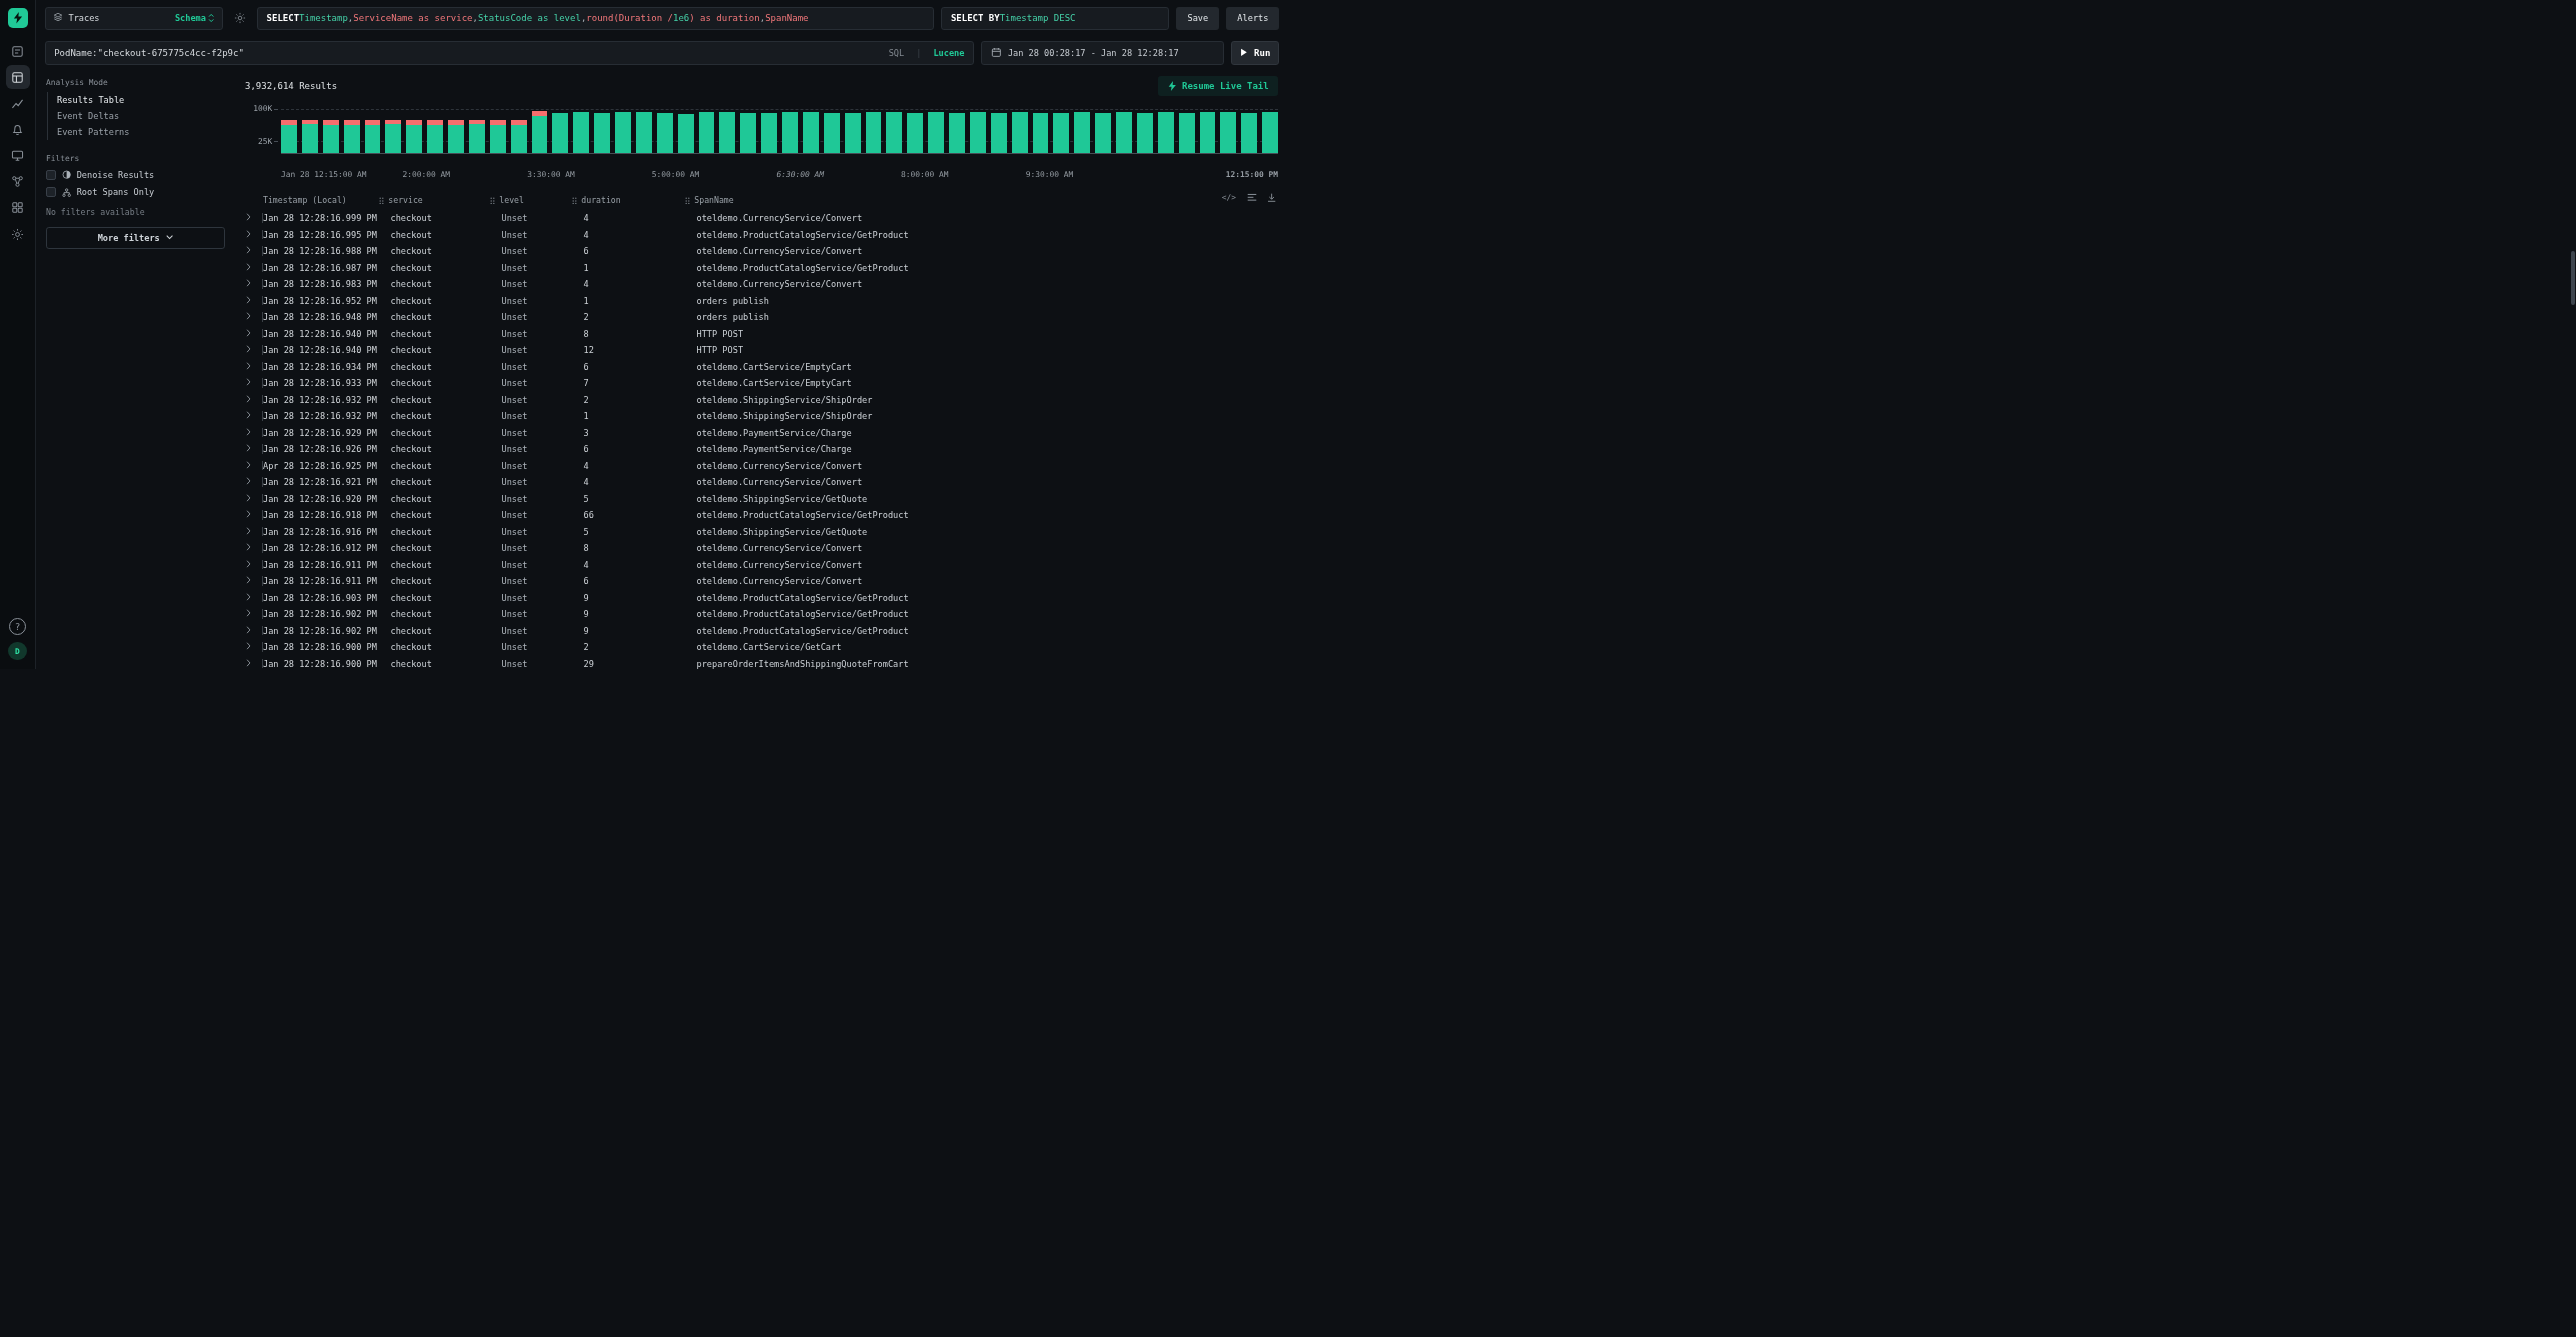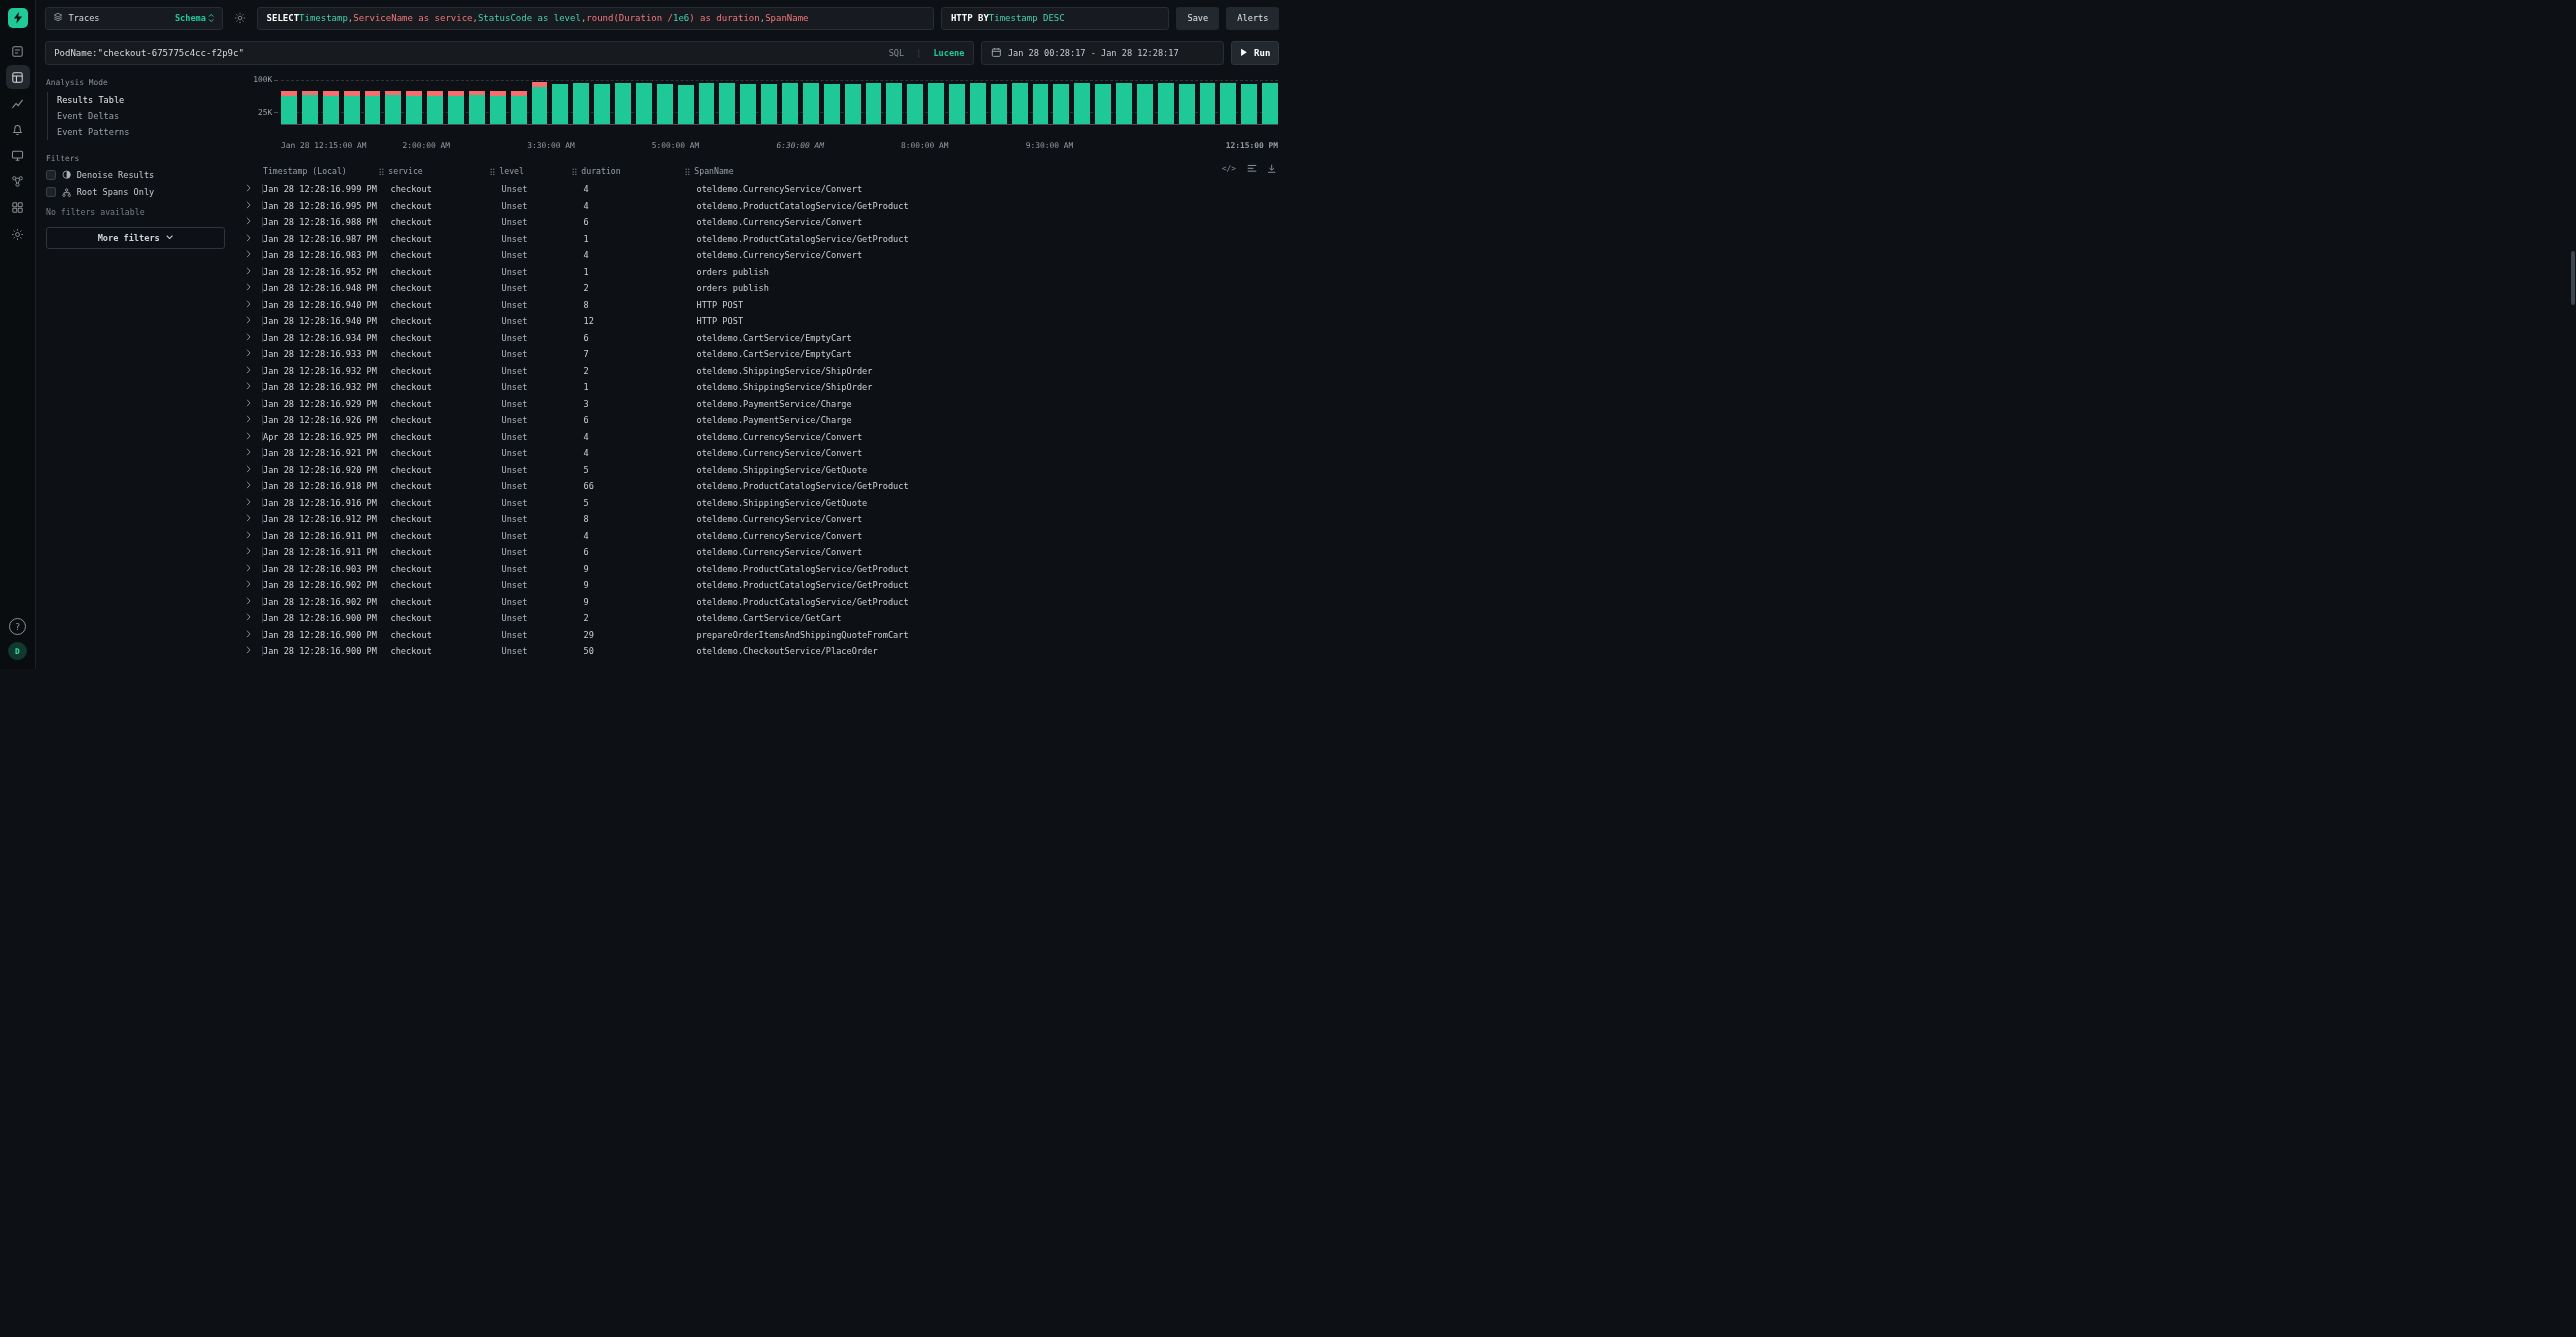--- a/index.html
+++ b/index.html
@@ -203,21 +203,21 @@
           <span class="seg plain">, </span>
           <span class="seg teal">StatusCode as level</span>
           <span class="seg plain">, </span>
           <span class="seg red">round(Duration / </span>
           <span class="seg teal">1e6</span>
           <span class="seg red">) as duration</span>
           <span class="seg plain">, </span>
           <span class="seg red">SpanName</span>
         </div>
       <div class="box orderby" id="orderby-seg">
-          <span class="seg keyword">HTTP BY </span>
+          <span class="seg keyword">SELECT BY </span>
           <span class="seg teal">Timestamp DESC</span>
         </div>
       <button class="btn">Save</button>
       <button class="btn">Alerts</button>
     </header>
 
     <div class="searchbar">
       <div class="box search-input">
         <span>PodName:"checkout-675775c4cc-f2p9c"</span>
         <span class="lang-toggle">
@@ -278,20 +278,29 @@
         <div class="empty">No filters available</div>
         <button class="more-filters">
           <span>More filters</span>
           <svg width="7.2" height="4.3" viewBox="0 0 10 6" fill="none" stroke="#cfd4d9" stroke-width="1.5">
               <path d="M1 1 L5 5 L9 1"></path>
             </svg>
         </button>
       </aside>
 
       <section class="results">
+        <div class="results-head">
+          <span class="count">3,932,614 Results</span>
+          <button class="live-tail">
+            <svg width="8.6" height="10" viewBox="0 0 12 14">
+                <path d="M7 0 L1 8 H5 L4 14 L11 5.5 H6.5 Z" fill="#20c997"></path>
+              </svg>
+            <span>Resume Live Tail</span>
+          </button>
+        </div>
 
         <div class="chart" id="chart">
           <div class="plot" id="plot">
               <div class="gridline" style="bottom: 43px;"></div>
               <div class="ylabel" style="bottom: 39px;">100K</div>
               <div class="gridline" style="bottom: 10.8px;"></div>
               <div class="ylabel" style="bottom: 6.5px;">25K</div>
               <div class="bars">
                 <div class="bar">
                   <div class="err" style="height: 4.3px; background: rgb(247, 110, 110);"></div>

